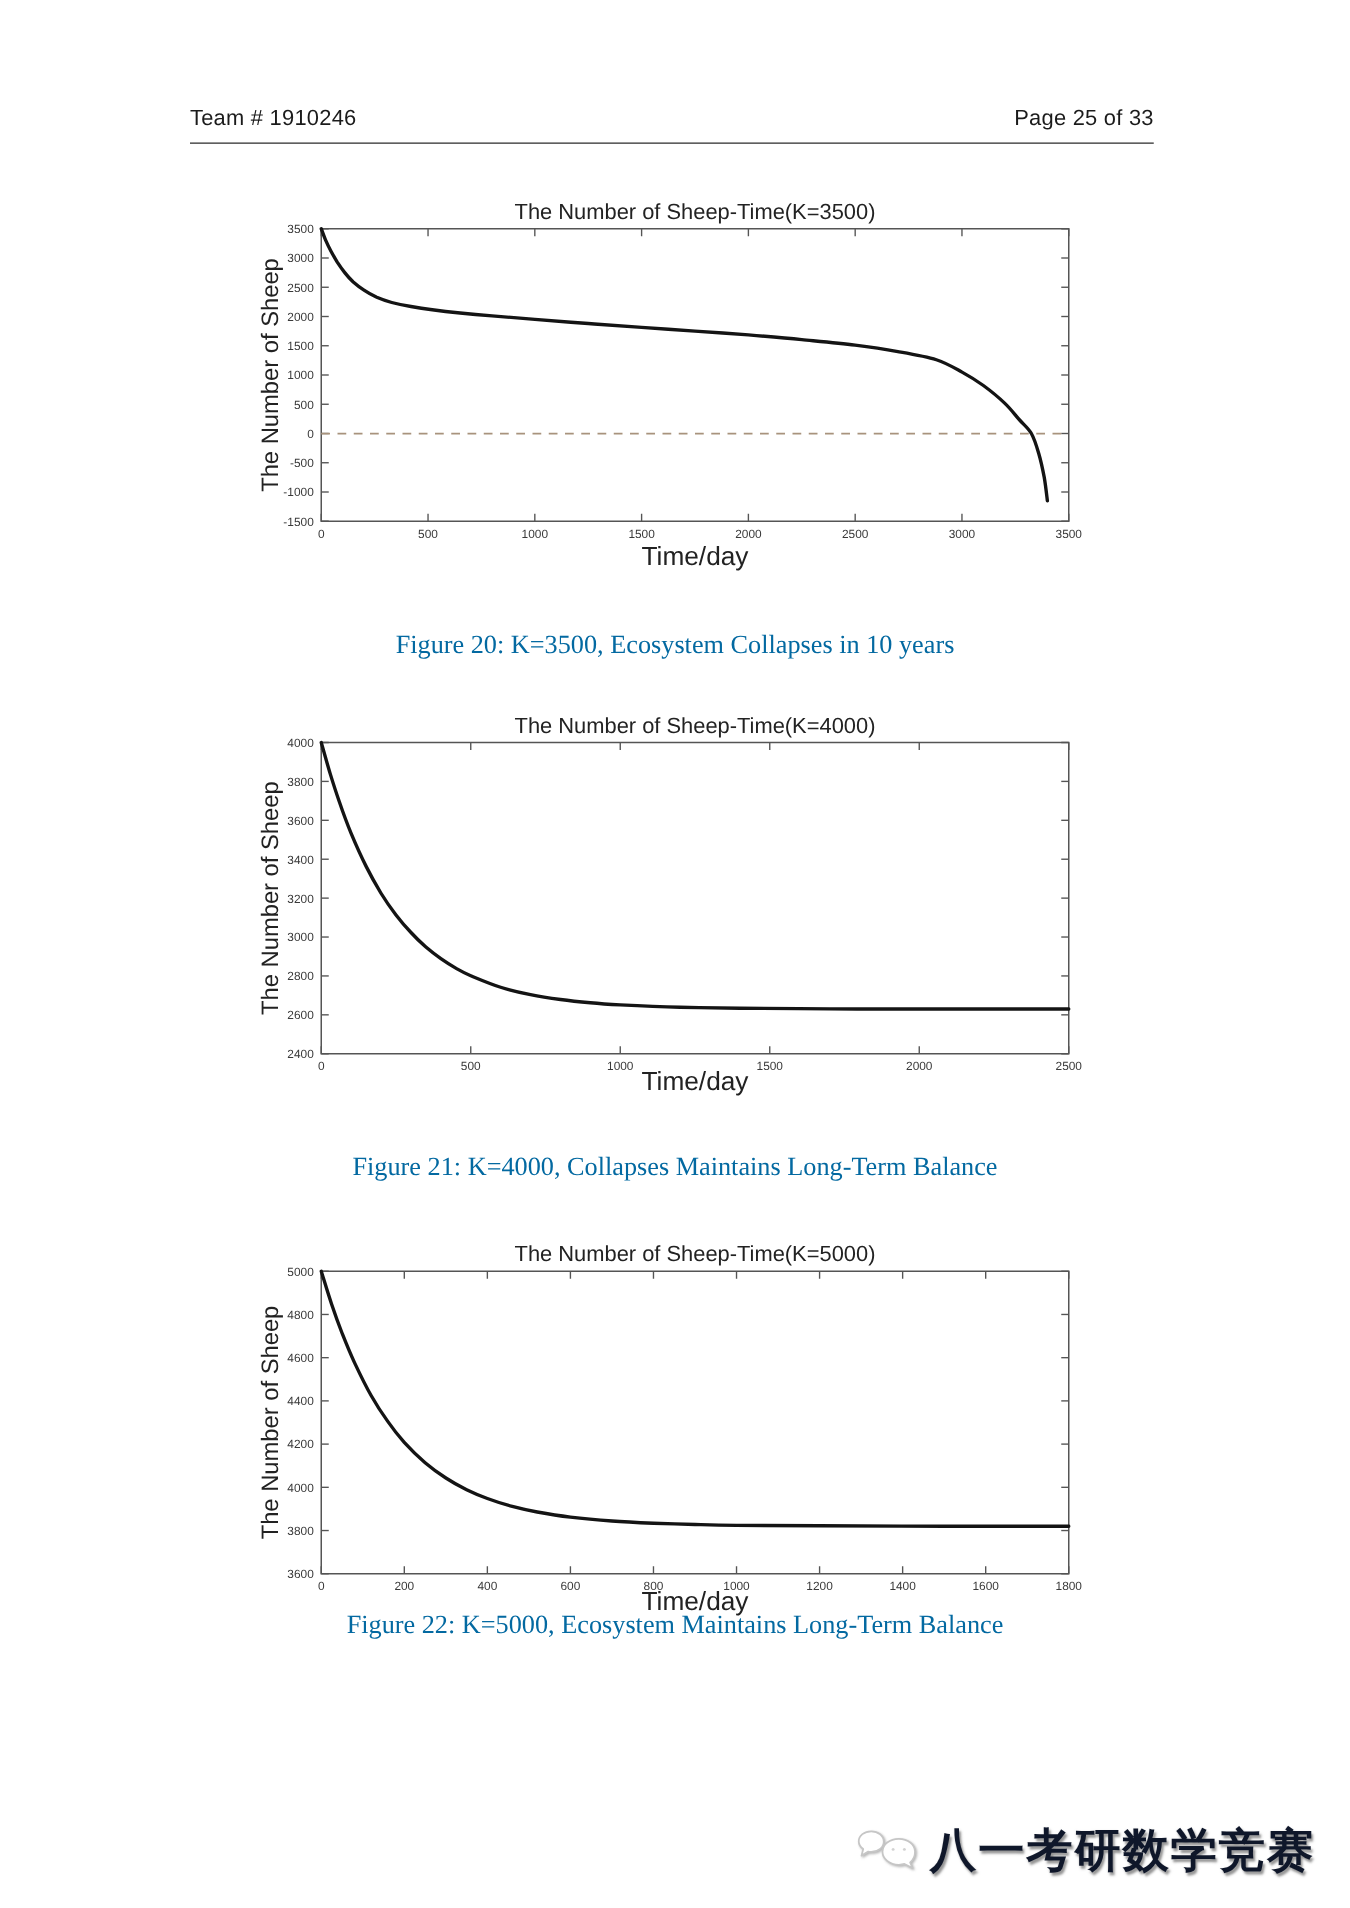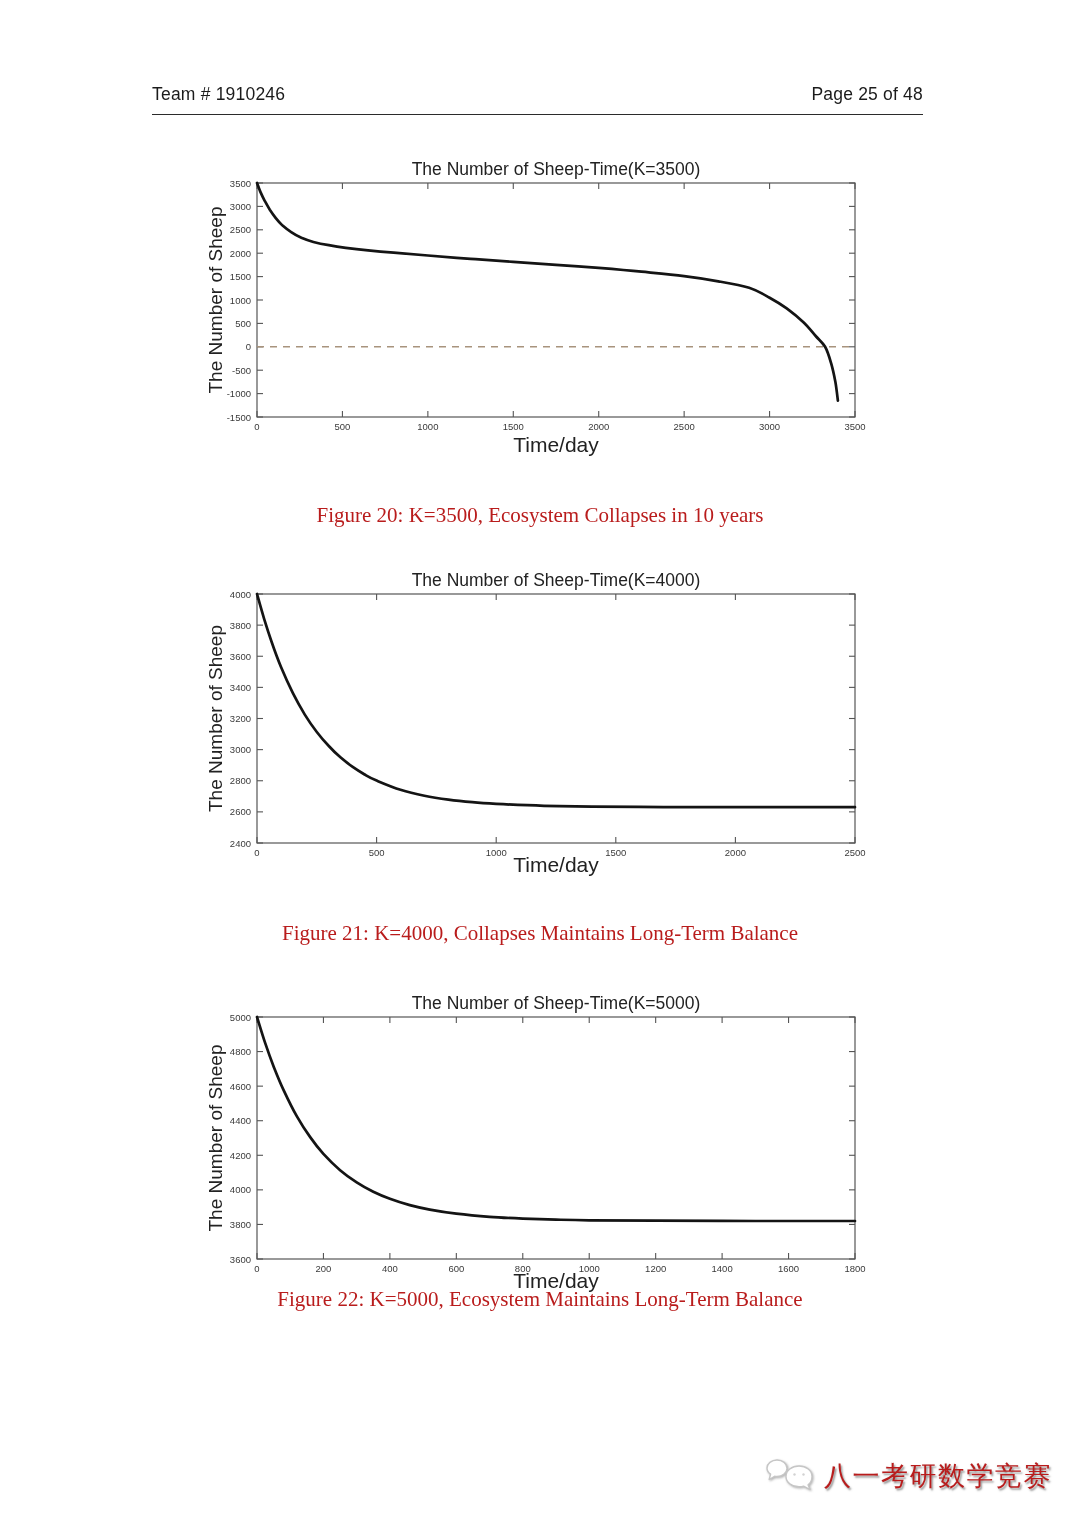--- a/index.html
+++ b/index.html
@@ -7,37 +7,37 @@
         font-family:"Liberation Sans","DejaVu Sans",sans-serif;}
   .page-header{position:absolute;left:152px;top:84px;width:771px;display:flex;
         justify-content:space-between;align-items:flex-end;font-size:17.5px;color:#1b1b1b;
         padding-bottom:9px;border-bottom:1.8px solid #2b2b2b;letter-spacing:.2px;}
   .chart{position:absolute;left:0;width:1080px;}
   #chart-0{top:150px;height:312px;}
   #chart-1{top:563px;height:318px;}
   #chart-2{top:988px;height:308px;}
   .chart svg{display:block;}
   .caption{position:absolute;left:0;width:1080px;text-align:center;margin:0;
-        font-family:"Liberation Serif","DejaVu Serif",serif;font-size:21px;color:#b91c1c;}
+        font-family:"Liberation Serif","DejaVu Serif",serif;font-size:21px;color:#0369a1;}
   #caption-0{top:503px;}
   #caption-1{top:921px;}
   #caption-2{top:1287px;}
   .watermark{position:absolute;top:1456px;right:28px;display:flex;align-items:center;gap:7px;}
-  .watermark-text{font-size:27px;font-weight:400;color:#b91c1c;letter-spacing:1.5px;
+  .watermark-text{font-size:37px;font-weight:700;color:#0f172a;letter-spacing:1.5px;
         text-shadow:1.5px 1.8px 2px rgba(120,120,120,.8), -0.5px -0.5px 1px rgba(210,210,210,.55);}
   .wm-icon{filter:drop-shadow(1.2px 1.4px 1px rgba(140,140,140,.65));}
 </style>
 </head>
 <body>
 
 <div class="page">
 
   <header class="page-header">
     <span>Team # 1910246</span>
-    <span>Page 25 of 48</span>
+    <span>Page 25 of 33</span>
   </header>
 
   <div class="chart" id="chart-0">
       <svg width="1080" height="312" viewBox="0 0 1080 312">
         <rect x="257" y="33" width="598" height="234" fill="none" stroke="#555555" stroke-width="1.2"></rect>
         <line x1="257" y1="267" x2="257" y2="261" stroke="#555555" stroke-width="1.1"></line>
         <line x1="257" y1="33" x2="257" y2="39" stroke="#555555" stroke-width="1.1"></line>
         <text x="257" y="280" font-size="9.5" text-anchor="middle" fill="#3a3a3a" font-family="&quot;Liberation Sans&quot;,&quot;DejaVu Sans&quot;,sans-serif">0</text>
         <line x1="342.42857142857144" y1="267" x2="342.42857142857144" y2="261" stroke="#555555" stroke-width="1.1"></line>
         <line x1="342.42857142857144" y1="33" x2="342.42857142857144" y2="39" stroke="#555555" stroke-width="1.1"></line>

